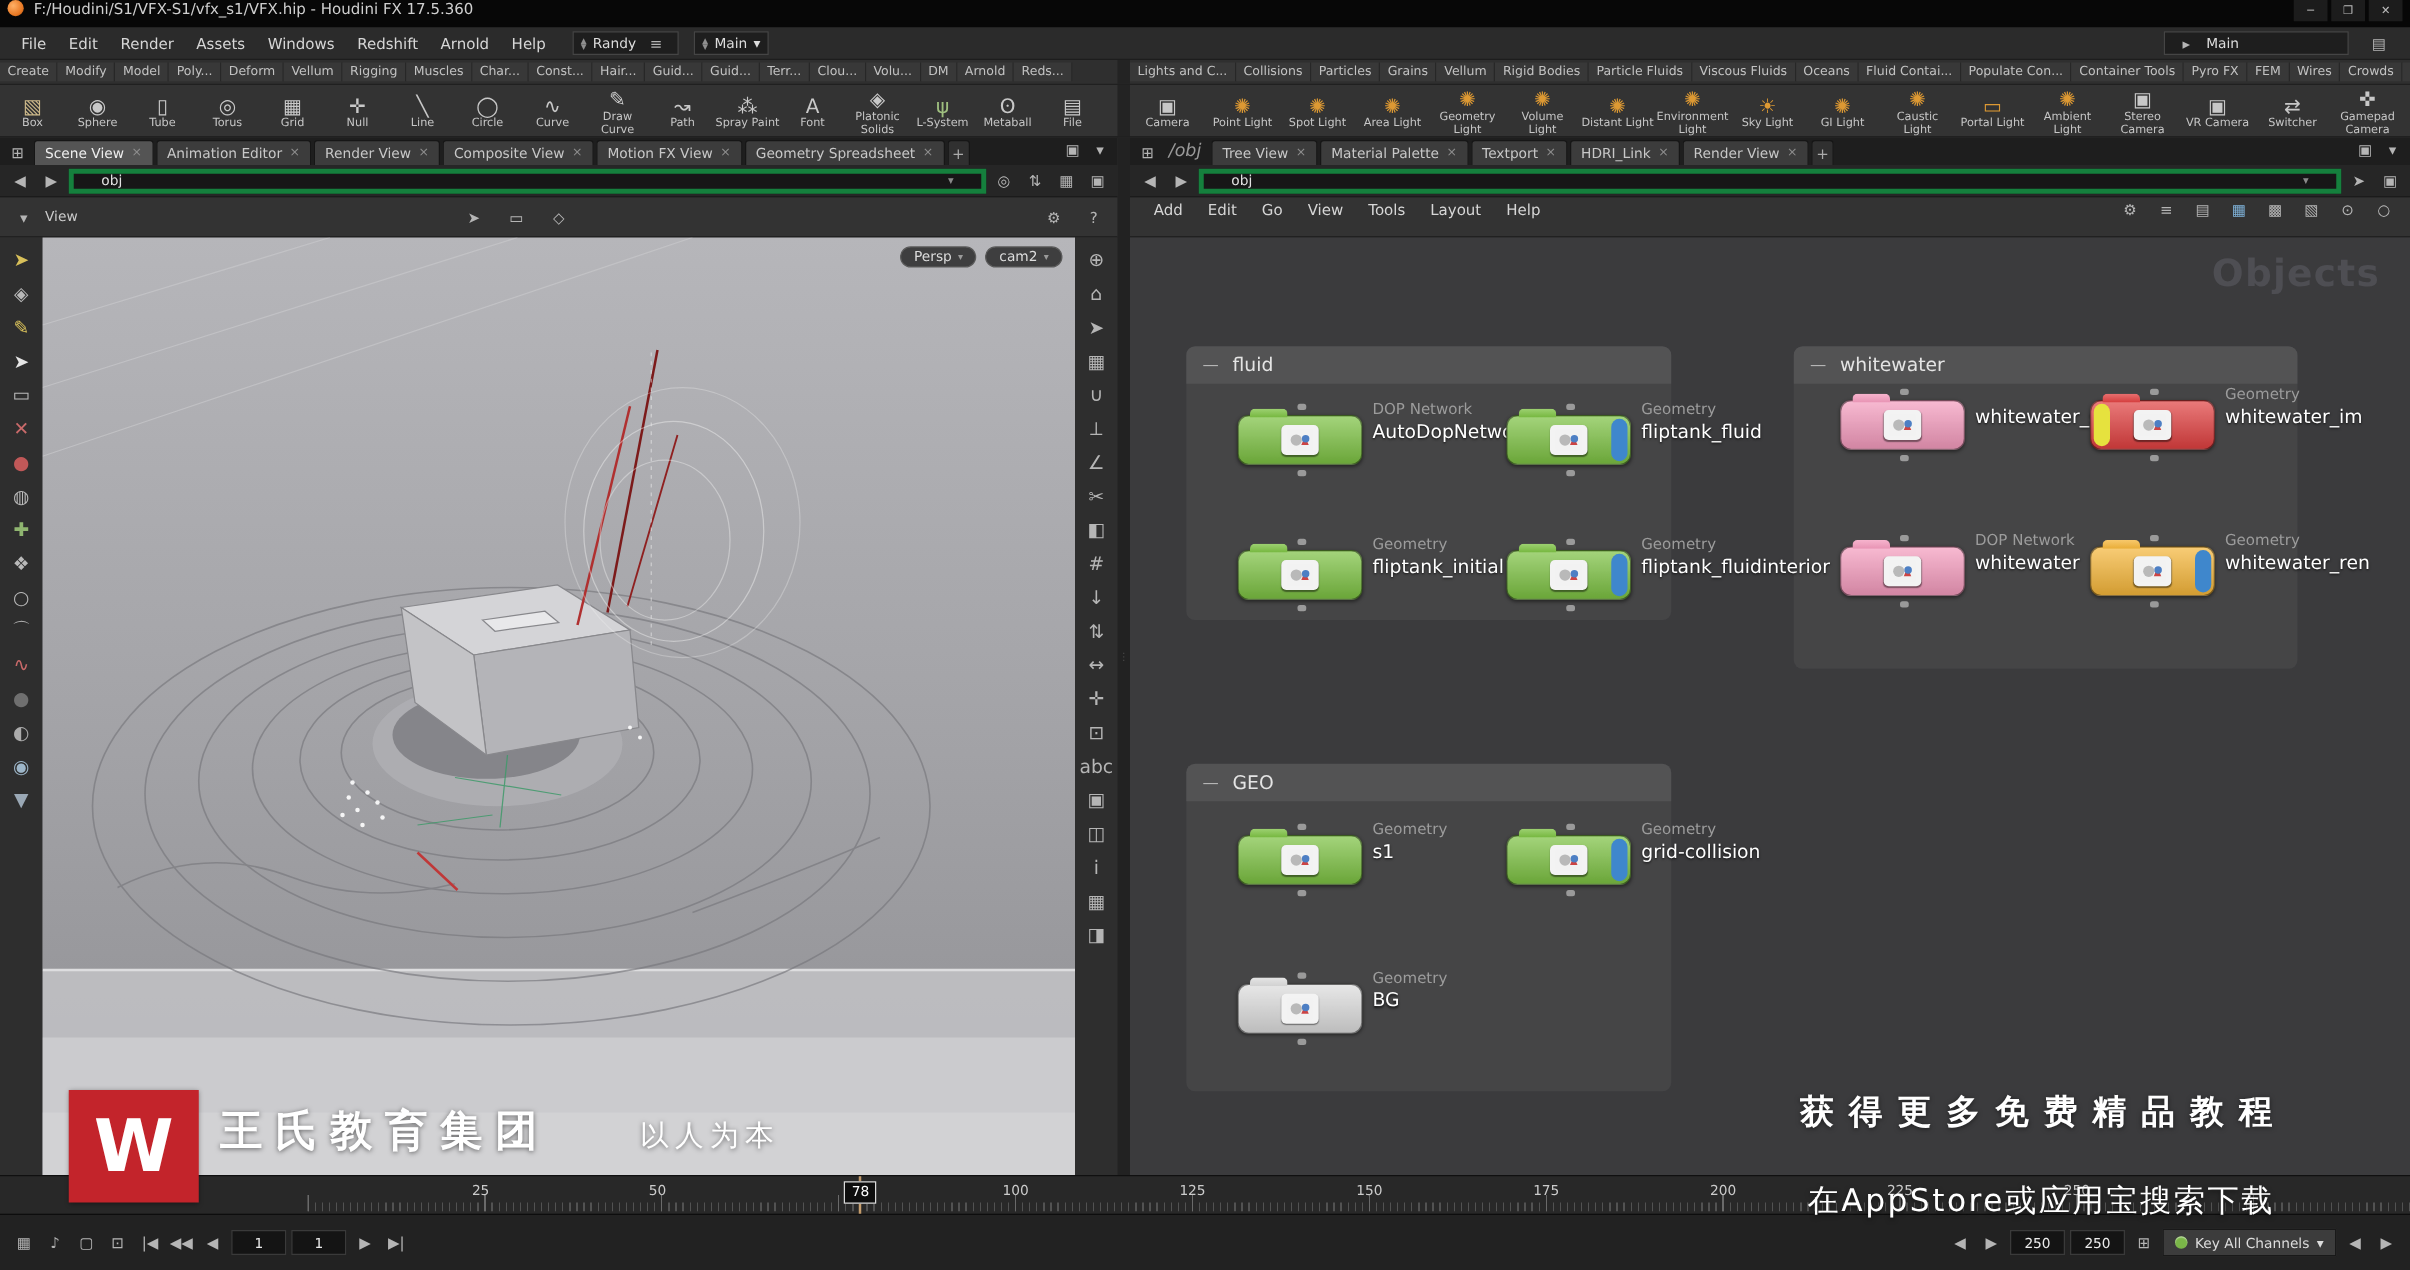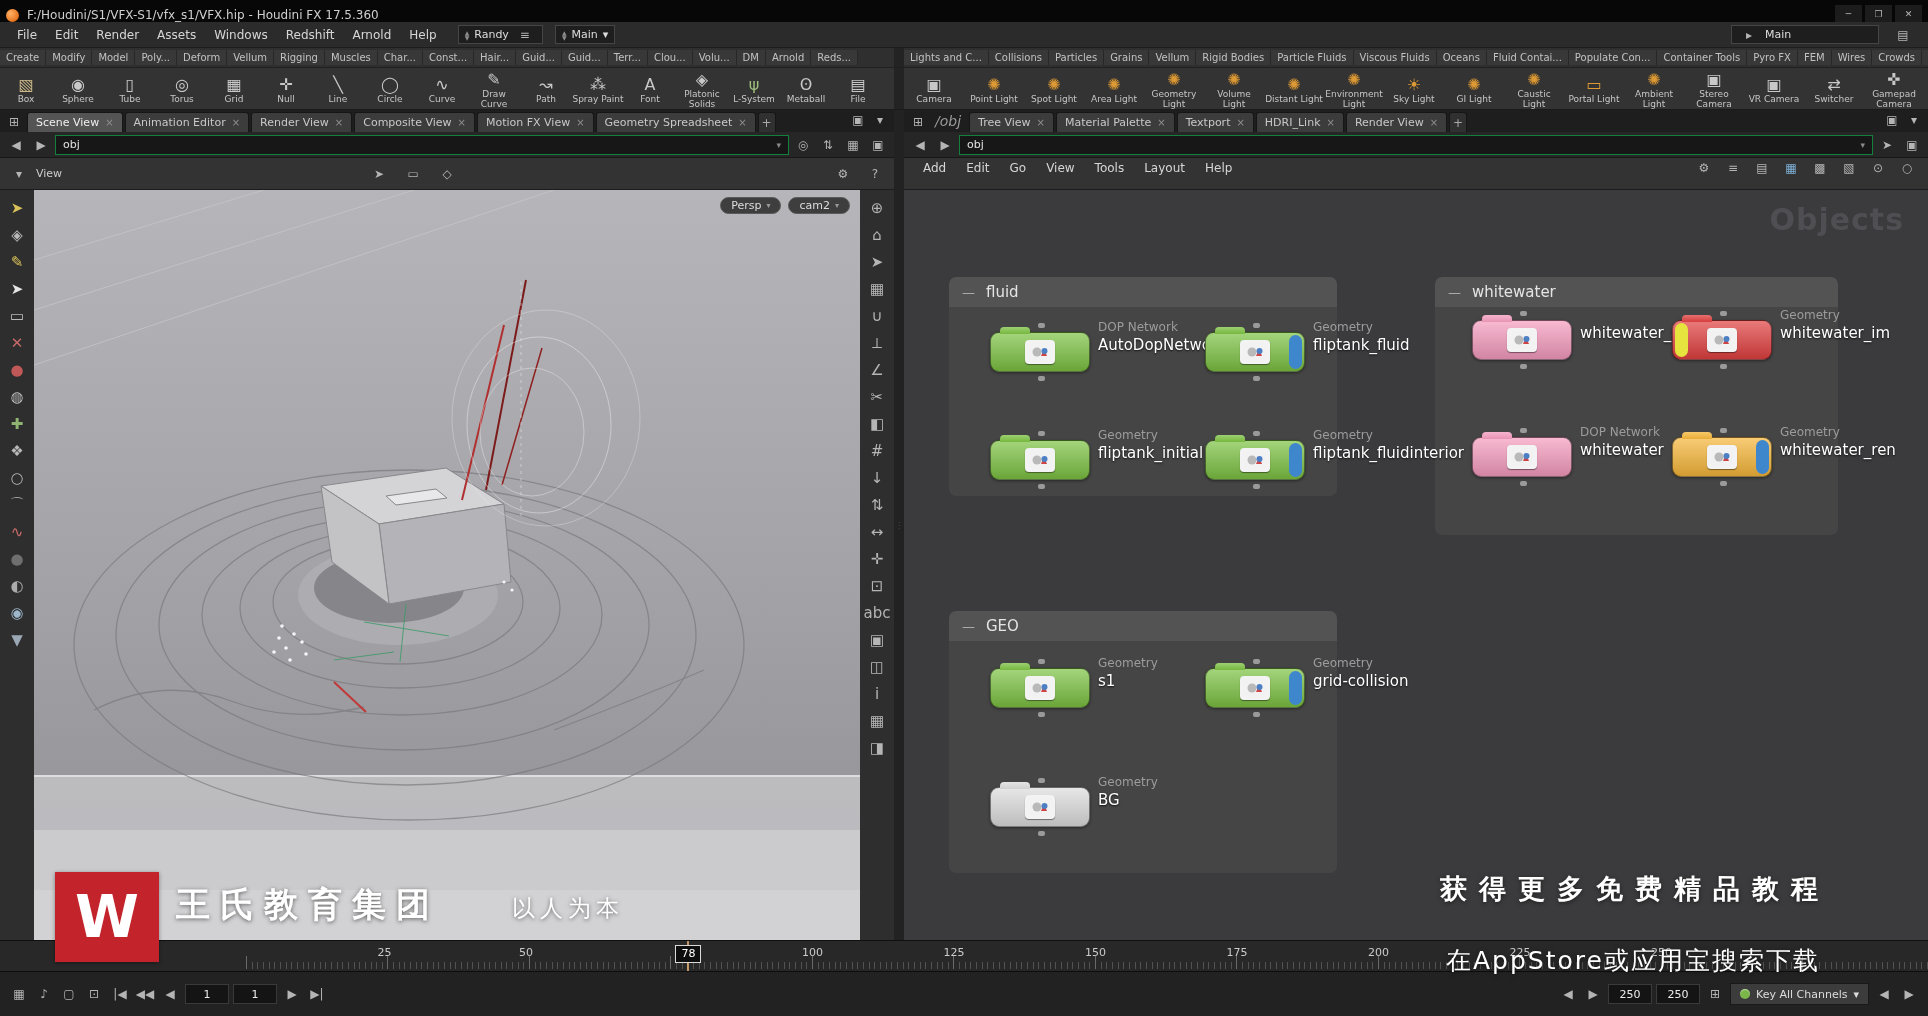--- a/index.html
+++ b/index.html
@@ -2,21 +2,21 @@
 <html><head>
 <meta charset="utf-8">
 <style>
   html,body{margin:0;padding:0;background:#111;}
   #app, #app *{box-sizing:border-box;font-family:"DejaVu Sans","Liberation Sans",sans-serif;}
   #app{position:relative;width:1928px;height:1016px;background:#2e2e2e;overflow:hidden;color:#c8c8c8;font-size:12px;-webkit-user-select:none;user-select:none;}
   .rep{display:contents;}
   .ic{width:22px;height:20px;display:flex;align-items:center;justify-content:center;color:#b5b5b5;font-size:12px;flex:0 0 auto;}
 
   
-  .titlebar{position:absolute;top:0;left:0;right:0;height:22px;background:#070707;display:flex;align-items:flex-end;gap:8px;padding:0 6px;color:#cfcfcf;font-size:12px;}
+  .titlebar{position:absolute;top:0;left:0;right:0;height:22px;background:#070707;display:flex;align-items:flex-start;gap:8px;padding:0 6px;color:#cfcfcf;font-size:12px;}
   .app-logo{width:13px;height:13px;border-radius:50%;background:radial-gradient(circle at 35% 35%,#ffb066,#e87722 65%,#9a4a10);}
   .win-btns{margin-left:auto;display:flex;gap:3px;}
   .win-btn{width:27px;height:17px;background:#1c1c1c;display:flex;align-items:center;justify-content:center;font-size:9px;color:#bbb;}
 
   
   .menubar{position:absolute;top:22px;left:0;right:0;height:26px;background:#2b2b2b;border-bottom:1px solid #1d1d1d;display:flex;align-items:center;padding:0 8px;}
   .menu-item{padding:3px 9px;color:#d6d6d6;font-size:12px;white-space:nowrap;}
   .combo{display:flex;align-items:center;gap:5px;background:#1e1e1e;border:1px solid #454545;height:19px;padding:0 6px;margin-left:12px;font-size:11px;color:#ddd;}
   .spin{display:flex;flex-direction:column;font-size:6px;line-height:5px;color:#8f8f8f;}
   .combo-right{position:absolute;right:49px;width:148px;}
@@ -42,21 +42,21 @@
 
   .tabbar{height:22px;background:#1e1e1e;display:flex;align-items:flex-end;gap:2px;padding:0 3px;}
   .ptab{background:#3c3c3c;border:1px solid #161616;border-bottom:none;height:20px;padding:0 8px;display:flex;align-items:center;gap:6px;font-size:11px;color:#c8c8c8;border-radius:3px 3px 0 0;white-space:nowrap;flex:0 0 auto;}
   .hl div.ptab:first-of-type{background:#545454;color:#eee;}
   .ptab .x{font-size:10px;color:#8e8e8e;}
   .path-tab{font-size:14px;color:#9a9a9a;padding:0 6px 3px 4px;font-style:italic;}
   .tab-plus{width:18px;height:20px;display:flex;align-items:center;justify-content:center;color:#aaa;background:#303030;border-radius:3px 3px 0 0;border:1px solid #161616;border-bottom:none;}
   .tab-end{margin-left:auto;display:flex;align-items:center;padding-bottom:2px;}
 
   .pathbar{height:26px;background:#262626;display:flex;align-items:center;gap:3px;padding:0 5px;border-bottom:1px solid #181818;}
-  .pfield{flex:1;height:20px;background:#171717;border:1px solid #15803d;display:flex;align-items:center;gap:6px;padding:0 7px;font-size:11px;color:#e2e2e2;}
+  .pfield{flex:1;height:20px;background:#171717;border:4px solid #15803d;display:flex;align-items:center;gap:6px;padding:0 22px;font-size:11px;color:#e2e2e2;}
   .pfield .caret{margin-left:auto;color:#8a8a8a;font-size:9px;}
 
   .viewbar{height:32px;background:#333;border-bottom:1px solid #1c1c1c;display:flex;align-items:center;gap:6px;padding:0 8px;font-size:11px;color:#ccc;}
   .vb-select{margin-left:300px;display:flex;gap:12px;}
   .vb-right{margin-left:auto;display:flex;gap:10px;}
 
   .viewport-row{flex:1;display:flex;min-height:0;}
   .icol{width:34px;background:#2e2e2e;display:flex;flex-direction:column;align-items:center;gap:2px;padding-top:5px;overflow:hidden;flex:0 0 auto;}
   .icol .ic{width:26px;height:25px;font-size:15px;}
   .vcanvas{flex:1;position:relative;overflow:hidden;background:#9a9a9e;}

